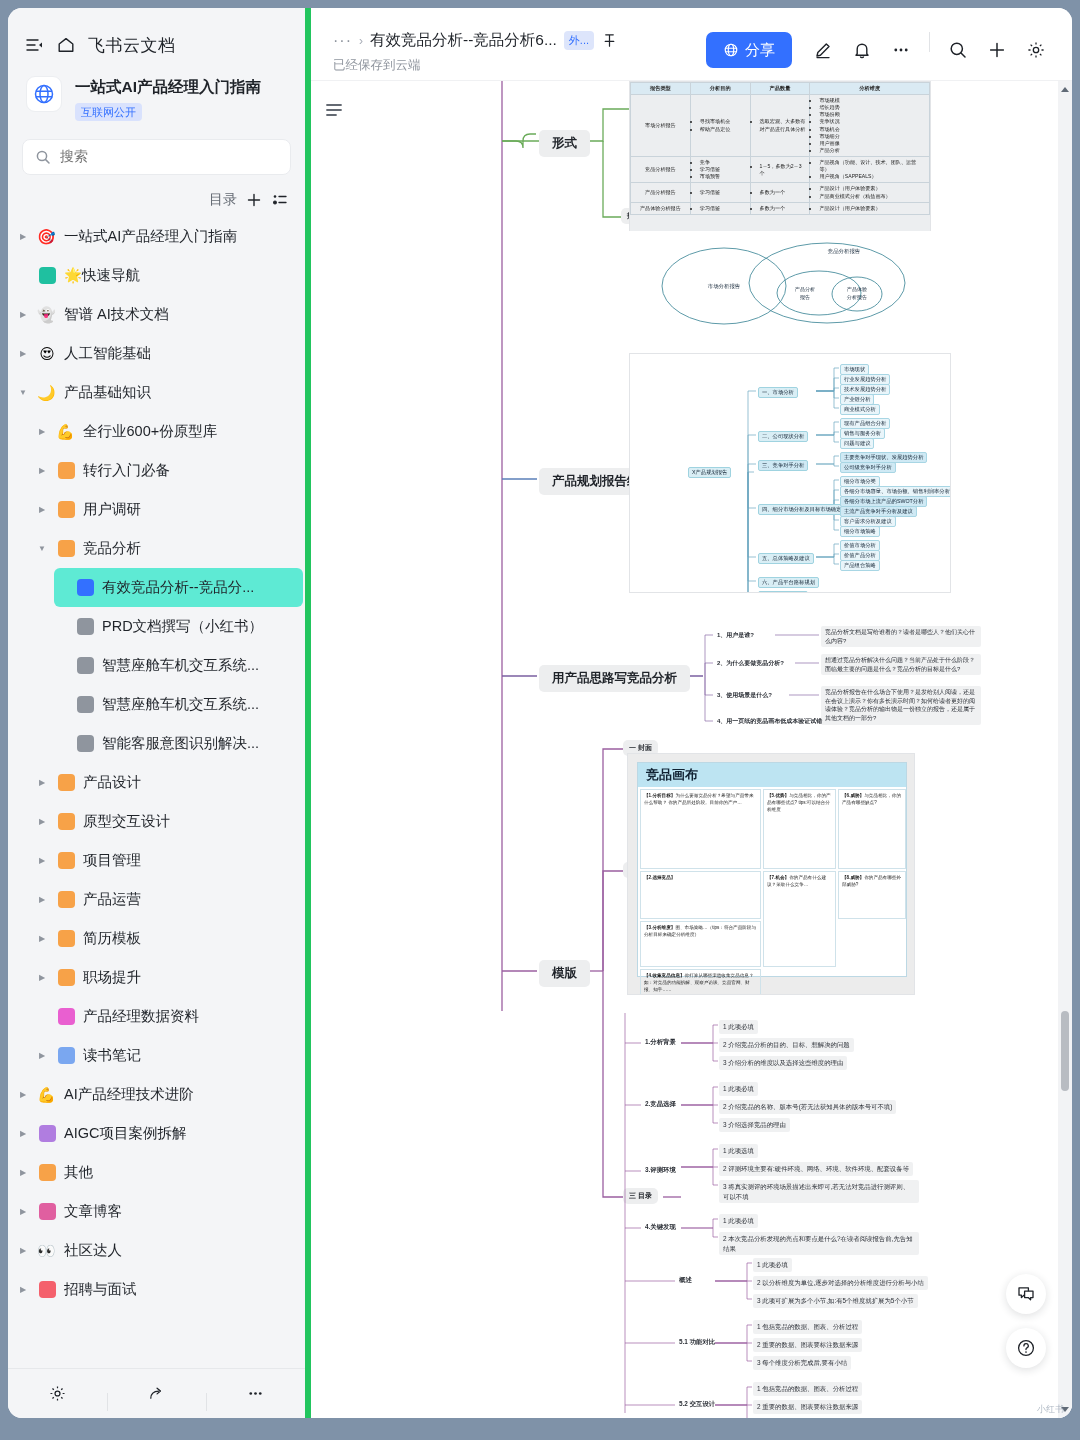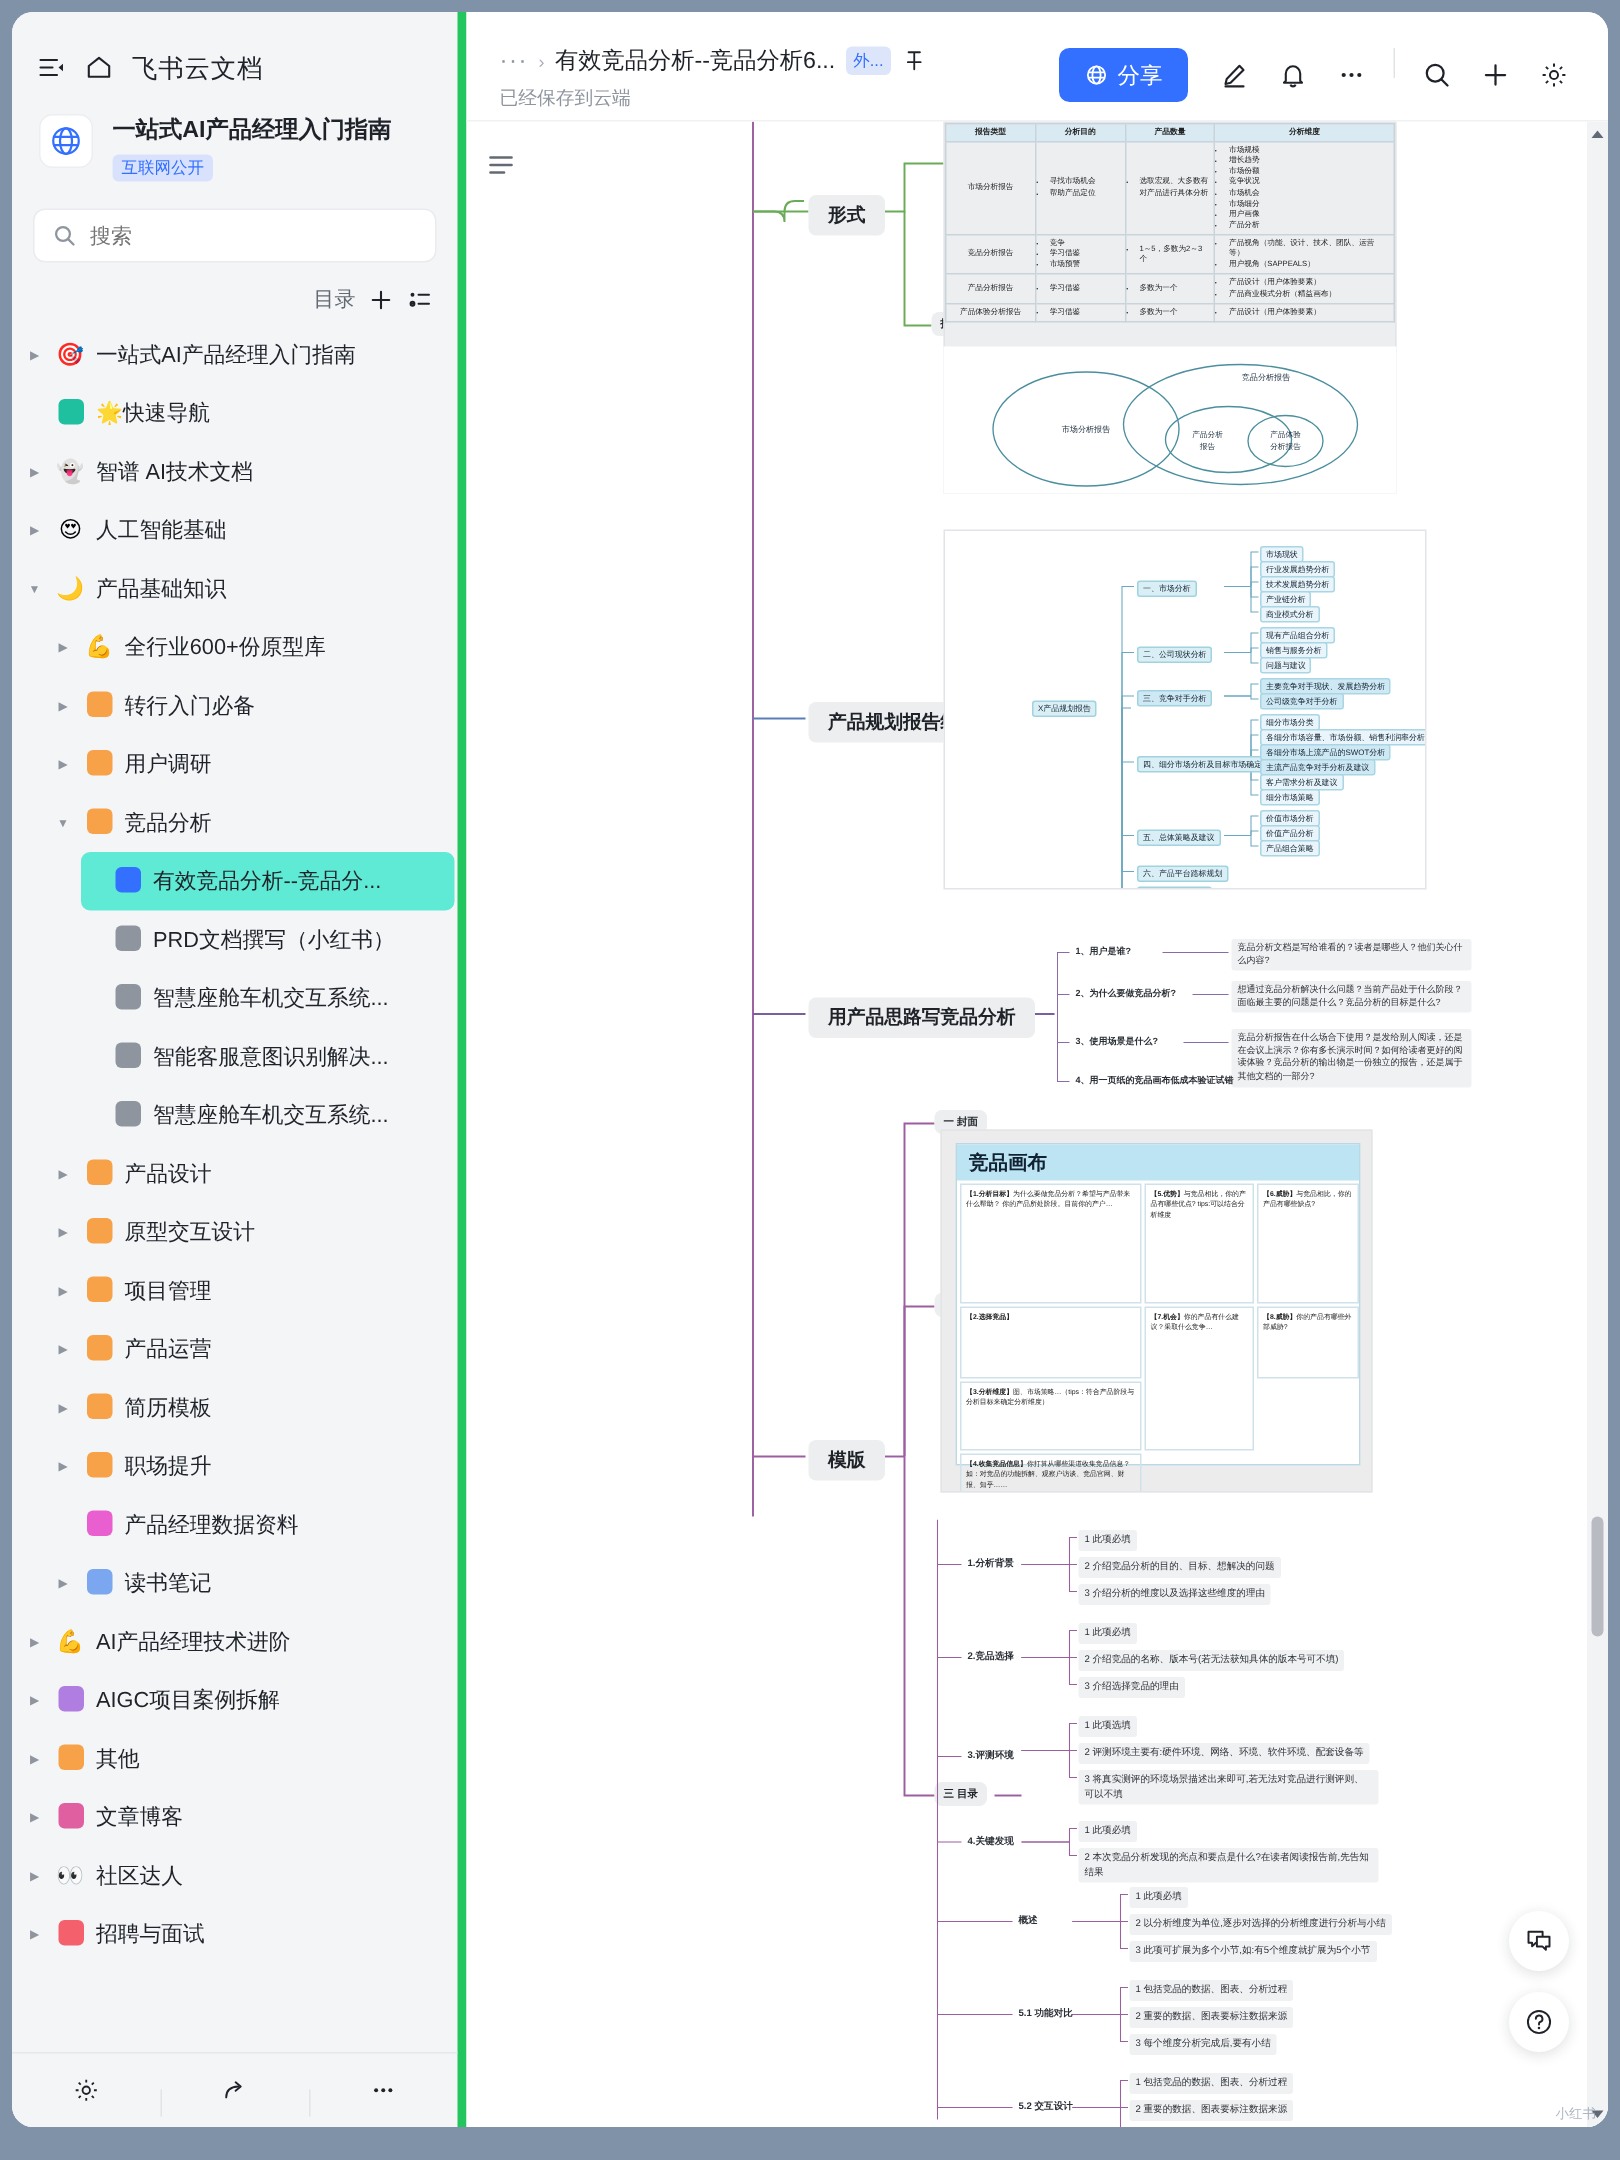--- a/index.html
+++ b/index.html
@@ -41,21 +41,21 @@
     padding:2px 6px; border-radius:4px; line-height:14px;
   }
   .search {
     margin:12px 14px 0 14px; height:36px; background:#fff;
     border-radius:8px; display:flex; align-items:center; gap:9px;
     padding:0 12px; border:1px solid #e9ebee;
   }
   .search input {
     border:none; outline:none; font-size:14px; color:#c2410c;
     background:transparent; width:100%;
-    font-family:Liberation Sans, sans-serif;
+    font-family:Liberation Mono, monospace;
   }
   .catalog-hd {
     display:flex; align-items:center; padding:16px 16px 8px 18px; gap:8px;
   }
   .catalog-hd .lbl { font-size:14px; color:#646a73; flex:1;text-align:right; }
   .tree {
     flex:1; overflow:hidden; padding:0 8px 0 8px;
   }
   .row {
     display:flex; align-items:center; height:39px; border-radius:6px;
@@ -287,26 +287,26 @@
           <span class="lab">PRD文档撰写（小红书）</span>
         </div>
         <div class="row" style="margin-left: 38px; width: 249px;">
           <span class="arrow"></span>
           <span class="emo"><span class="sq" style="background: rgb(143, 149, 158);"></span></span>
           <span class="lab">智慧座舱车机交互系统...</span>
         </div>
         <div class="row" style="margin-left: 38px; width: 249px;">
           <span class="arrow"></span>
           <span class="emo"><span class="sq" style="background: rgb(143, 149, 158);"></span></span>
-          <span class="lab">智能客服意图识别解决...</span>
+          <span class="lab">智慧座舱车机交互系统...</span>
         </div>
         <div class="row" style="margin-left: 38px; width: 249px;">
           <span class="arrow"></span>
           <span class="emo"><span class="sq" style="background: rgb(143, 149, 158);"></span></span>
-          <span class="lab">智慧座舱车机交互系统...</span>
+          <span class="lab">智能客服意图识别解决...</span>
         </div>
         <div class="row" style="margin-left: 19px; width: 268px;">
           <span class="arrow">▶</span>
           <span class="emo"><span class="sq" style="background: rgb(247, 162, 72);"></span></span>
           <span class="lab">产品设计</span>
         </div>
         <div class="row" style="margin-left: 19px; width: 268px;">
           <span class="arrow">▶</span>
           <span class="emo"><span class="sq" style="background: rgb(247, 162, 72);"></span></span>
           <span class="lab">原型交互设计</span>

